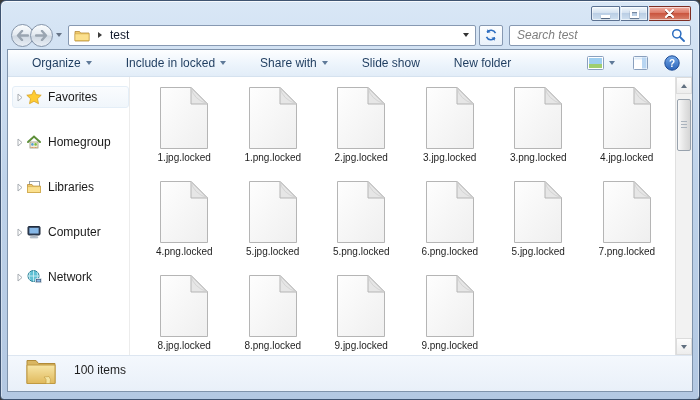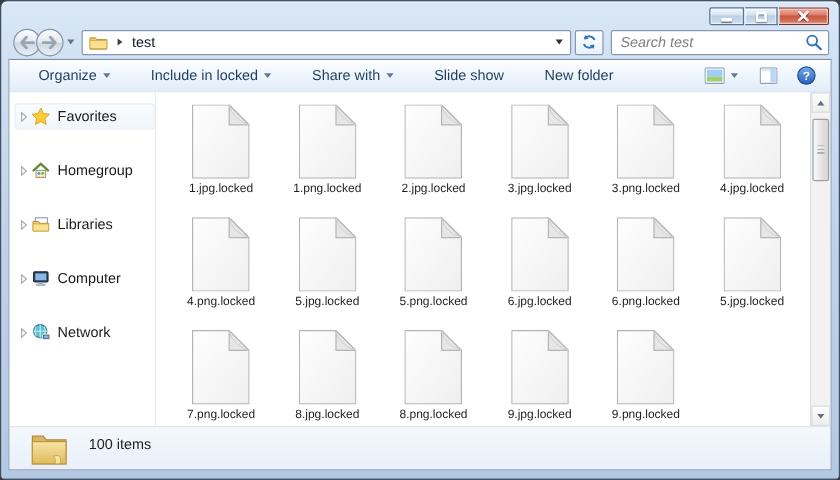--- a/index.html
+++ b/index.html
@@ -107,21 +107,21 @@
     background:linear-gradient(90deg,#f9f9f9,#e2e2e2 60%,#d5d5d5); border:1px solid #98a2ad; border-radius:2px;
   }
   .sb-thumb::after {
     content:""; position:absolute; left:3px; right:3px; top:50%; margin-top:-4px; height:8px;
     background:repeating-linear-gradient(#aab3bd 0 1px, transparent 1px 3px);
   }
 
   
   .statusbar {
     height:36px; flex:none; background:linear-gradient(#f4f8fd,#e9f0f9);
-    border-top:1px solid #dde6f1; display:flex; align-items:center; padding-left:16px;
+    border-top:1px solid #dde6f1; display:flex; align-items:flex-start; padding-left:16px;
   }
   .status-text { font-size:12px; color:#1e1e1e; margin-left:16px; align-self:flex-start; padding-top:7px; }
 
   .bottomstrip { height:7px; flex:none; }
 </style>
 </head>
 <body>
 
 <div class="window">
 
@@ -450,34 +450,20 @@
                     <stop offset="1" stop-color="#efefef"></stop>
         </linearGradient>
       </defs>
       <path d="M0.5 0.5 H31 L47.5 17 V61.5 H0.5 Z" fill="url(#pg)" stroke="#b5b5b5"></path>
       <path d="M31 0.5 L31 17 L47.5 17 Z" fill="#e6e6e6" stroke="#b5b5b5"></path>
       <path d="M31 0.5 Q33 12 47.5 17" fill="none" stroke="#cfcfcf" stroke-width="0.8"></path>
     </svg>
     <span class="file-label">5.png.locked</span>
   </div>
 
-  <div class="file-item">
-    <svg width="48" height="62" viewBox="0 0 48 62">
-      <defs>
-        <linearGradient id="pg" x1="0" y1="0" x2="1" y2="1">
-          <stop offset="0" stop-color="#fefefe"></stop>
-                    <stop offset="1" stop-color="#efefef"></stop>
-        </linearGradient>
-      </defs>
-      <path d="M0.5 0.5 H31 L47.5 17 V61.5 H0.5 Z" fill="url(#pg)" stroke="#b5b5b5"></path>
-      <path d="M31 0.5 L31 17 L47.5 17 Z" fill="#e6e6e6" stroke="#b5b5b5"></path>
-      <path d="M31 0.5 Q33 12 47.5 17" fill="none" stroke="#cfcfcf" stroke-width="0.8"></path>
-    </svg>
-    <span class="file-label">6.jpg.locked</span>
-  </div>
 
   <div class="file-item">
     <svg width="48" height="62" viewBox="0 0 48 62">
       <defs>
         <linearGradient id="pg" x1="0" y1="0" x2="1" y2="1">
           <stop offset="0" stop-color="#fefefe"></stop>
                     <stop offset="1" stop-color="#efefef"></stop>
         </linearGradient>
       </defs>
       <path d="M0.5 0.5 H31 L47.5 17 V61.5 H0.5 Z" fill="url(#pg)" stroke="#b5b5b5"></path>

